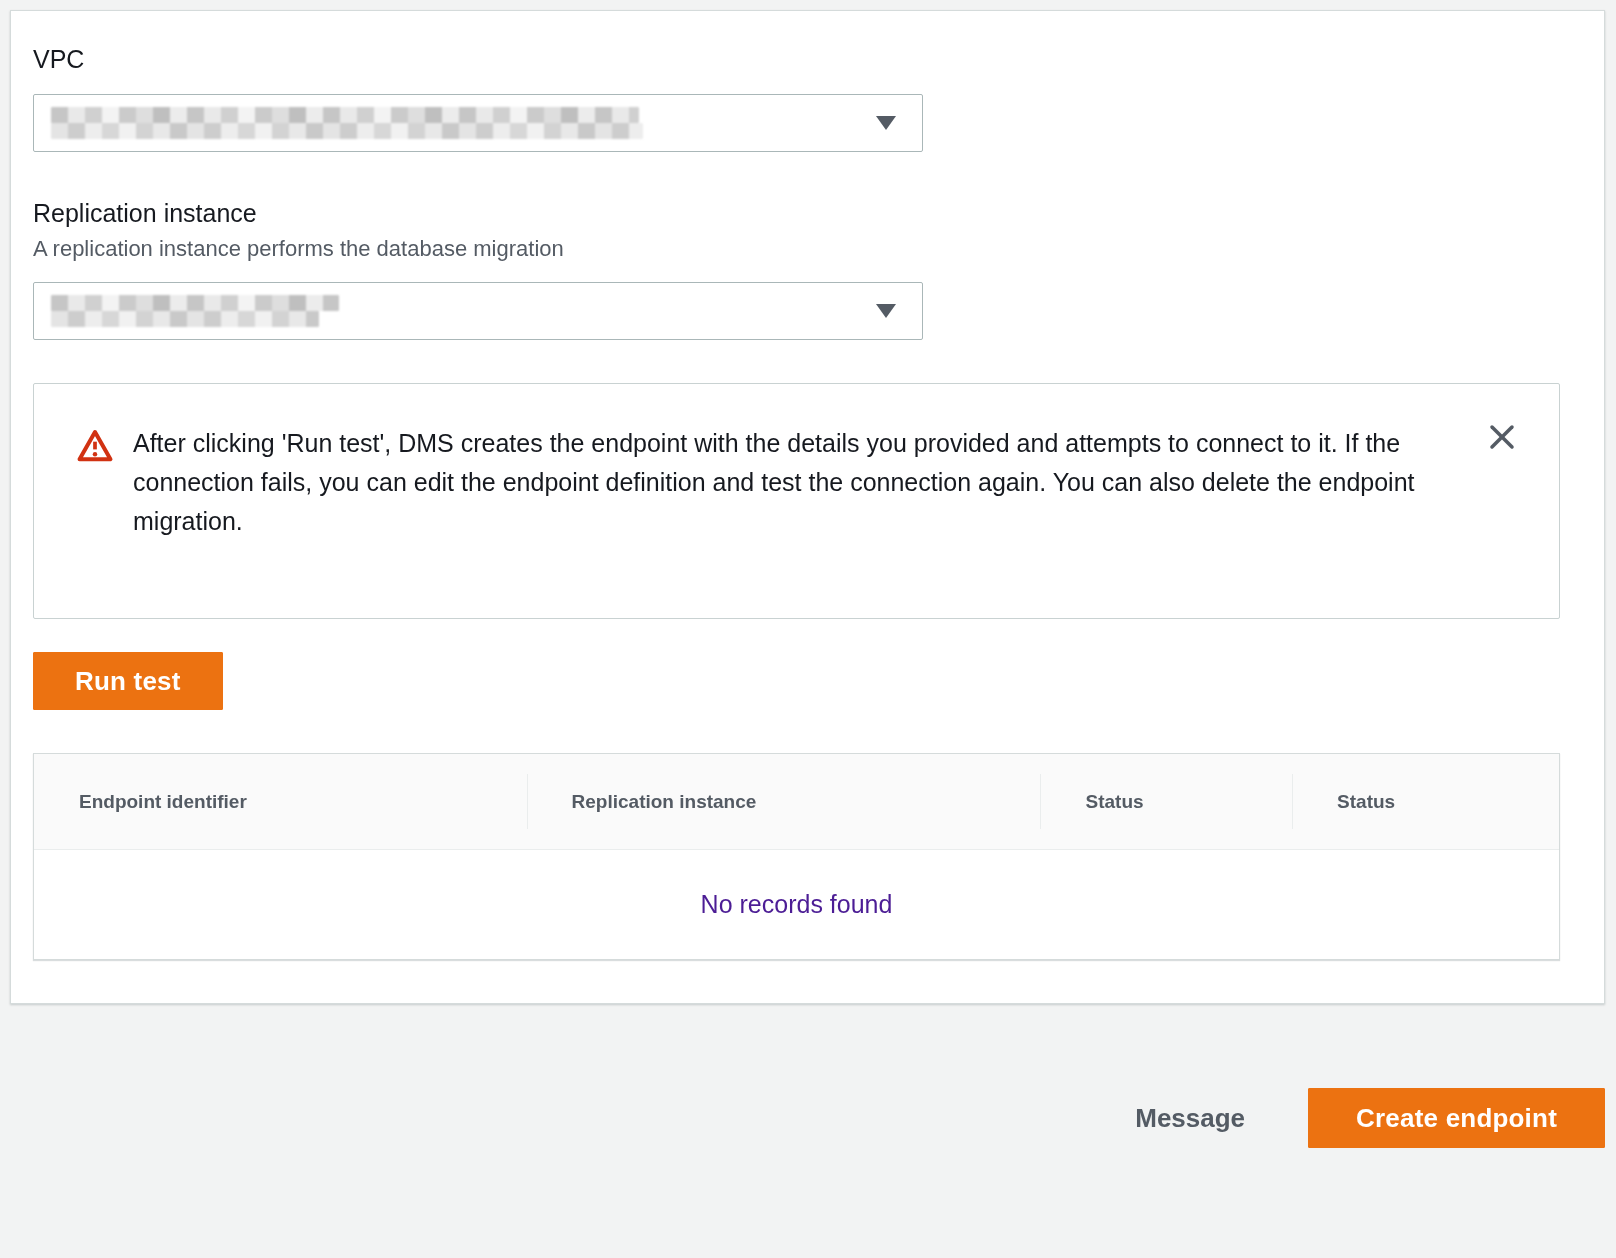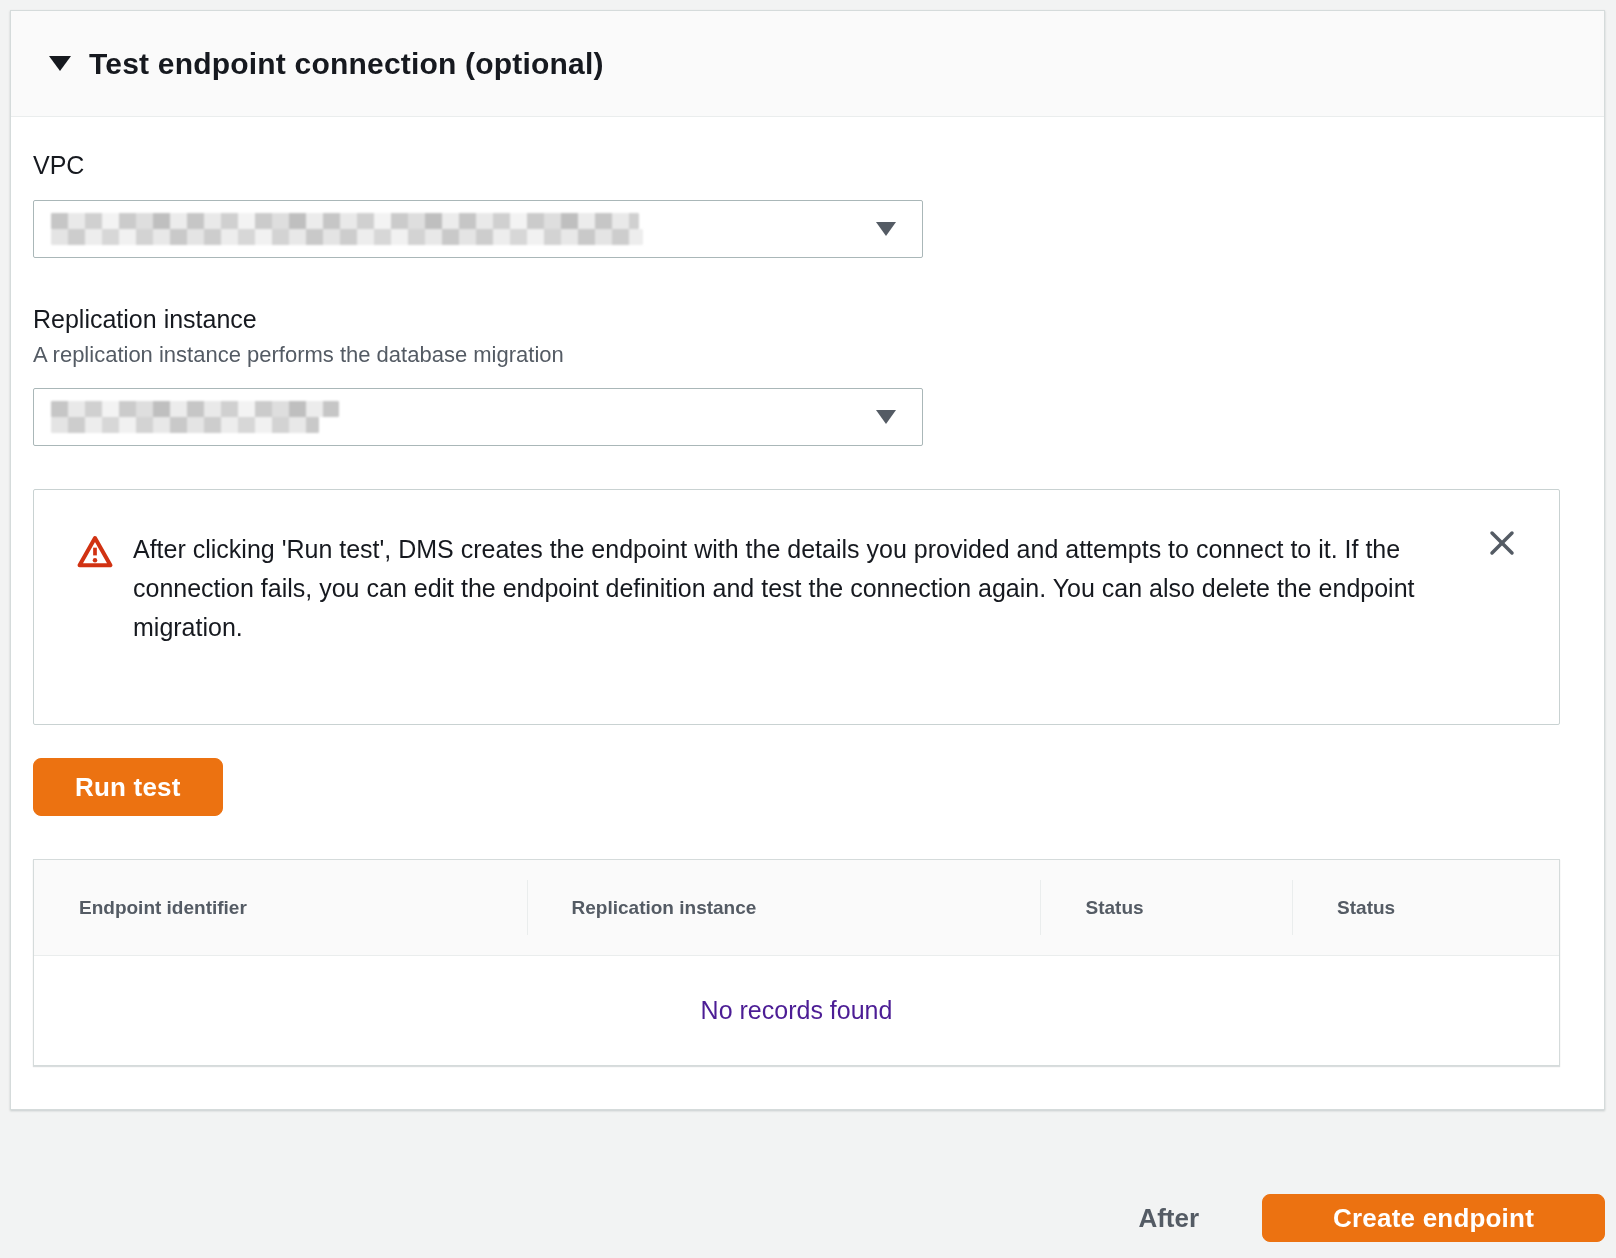--- a/index.html
+++ b/index.html
@@ -60,21 +60,21 @@
   .alert-body { font-size:25px; line-height:39px; max-width:1300px; }
   .alert-close {
     position:absolute; top:36px; right:40px; width:34px; height:34px;
     background:none; border:none; padding:2px; cursor:pointer; line-height:0;
   }
 
   
   .btn-primary {
     display:inline-flex; align-items:center; justify-content:center;
     background:#ec7211; color:#ffffff; font-weight:700; font-size:26px;
-    border:1px solid #ec7211; border-radius:8px; cursor:pointer;
+    border:1px solid #ec7211; border-radius:1px; cursor:pointer;
     font-family:inherit; letter-spacing:.2px;
   }
   .run-test { margin-top:33px; height:58px; padding:0 41px; }
 
   
   .tbl { margin-top:43px; border:1px solid #d5dbdb; box-shadow:0 1px 1px rgba(0,28,36,.15); background:#fff; }
   .thead { display:flex; background:#fafafa; border-bottom:1px solid #eaeded; height:96px; }
   .th {
     position:relative; display:flex; align-items:center; height:100%;
     padding-left:45px; font-size:19px; font-weight:700; color:#545b64;
@@ -87,31 +87,27 @@
     height:109px; display:flex; align-items:center; justify-content:center;
     font-size:25px; color:#4c1d95; background:#fff;
   }
 
   
   .footer { display:flex; justify-content:flex-end; align-items:center; margin:84px 11px 0 0; }
   .cancel-btn {
     background:none; border:none; cursor:pointer; font-family:inherit;
     font-size:26px; font-weight:700; color:#545b64; margin-right:63px; padding:0;
   }
-  .create-btn { height:48px; padding:0 70px; }
+  .create-btn { height:60px; padding:0 47px; }
 </style>
 </head>
 <body>
 
 <div class="card">
 
-  <div class="card-header">
-    <span class="collapse-caret"></span>
-    <span class="card-title">Test endpoint connection (optional)</span>
-  </div>
 
   <div class="card-body">
 
     
     <div>
       <div class="field-label">VPC</div>
       <div class="select">
         <div class="redact">
           <div class="r r1 vpc-r1"></div>
           <div class="r r2 vpc-r2"></div>
@@ -164,15 +160,15 @@
         <div class="th th-c3">Status</div>
         <div class="th th-c4">Status</div>
       </div>
       <div class="tbody-empty">No records found</div>
     </div>
 
   </div>
 </div>
 
 <div class="footer">
-  <button class="cancel-btn">After</button>
+  <button class="cancel-btn">Message</button>
   <button class="btn-primary create-btn">Create endpoint</button>
 </div>
 
 </body></html>

